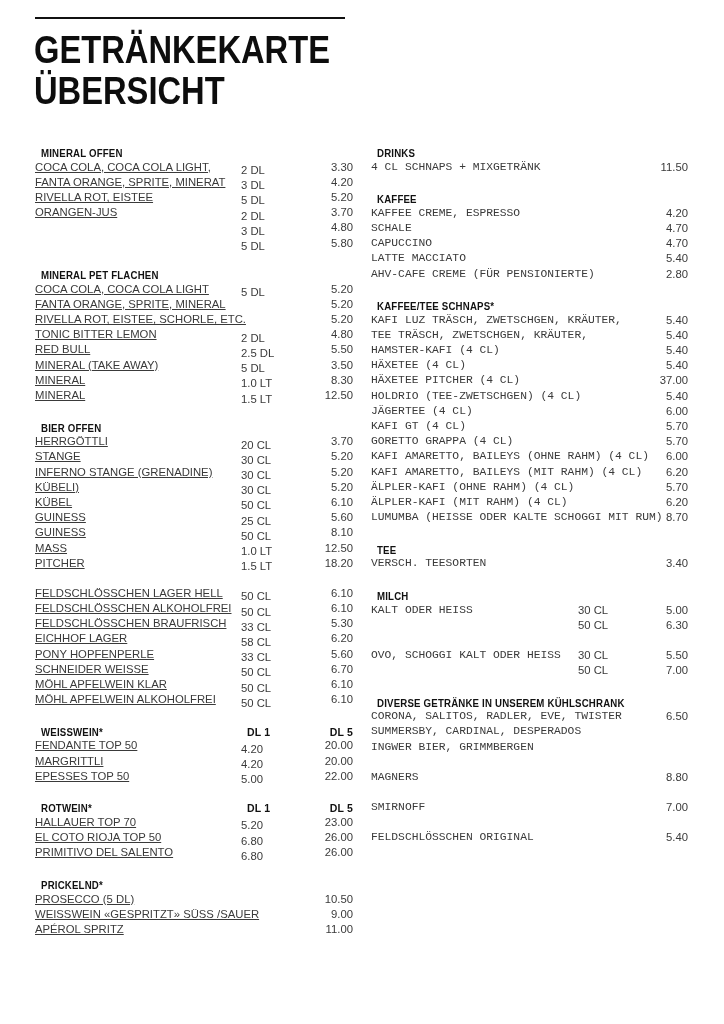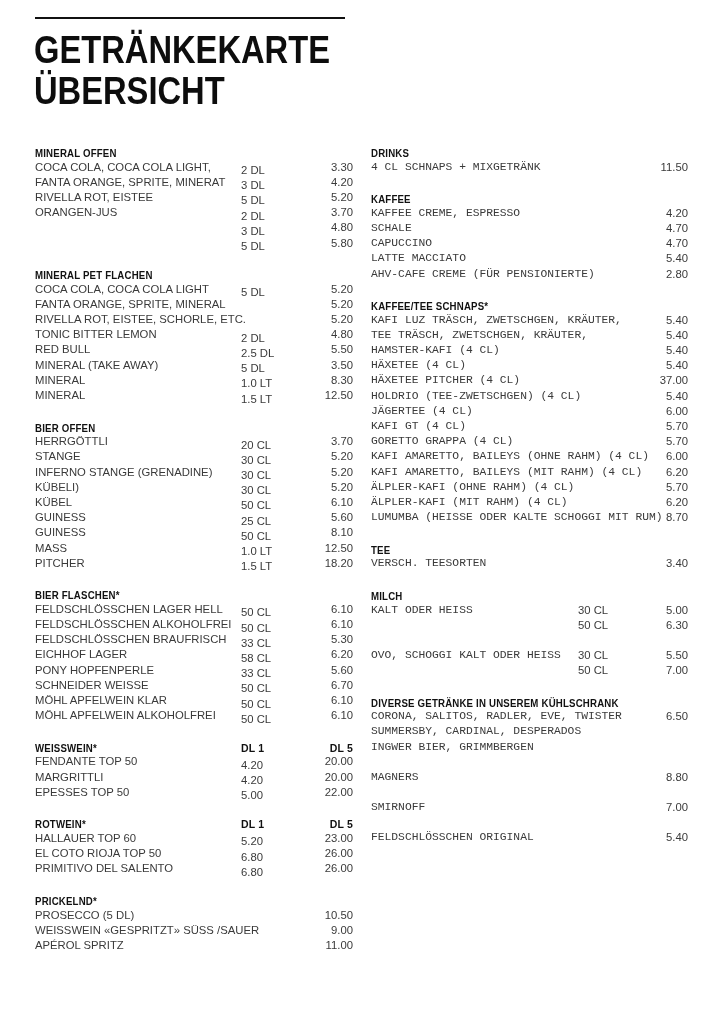--- a/index.html
+++ b/index.html
@@ -4,29 +4,29 @@
   <style>
     * { box-sizing: border-box; margin: 0; padding: 0; }
     html, body { width: 724px; height: 1024px; background: #ffffff; overflow: hidden; }
     body { position: relative; font-family: "Liberation Sans", sans-serif; color: #1a1a1a; }
     .top-rule { position: absolute; left: 35px; top: 17px; width: 310px; height: 2px; background: #111; }
     .title { position: absolute; left: 34px; top: 30px; font-family: "Liberation Sans", sans-serif; font-weight: bold; font-size: 38px; line-height: 41px; letter-spacing: 0px; color: #0d0d0d; transform: scaleX(0.86); transform-origin: left top; }
     .col { position: absolute; top: 143px; }
     .col-left { left: 35px; width: 318px; }
     .col-right { left: 371px; width: 317px; }
     .section { margin-bottom: 15px; }
-    .sec-head { display: flex; height: 16px; align-items: flex-end; font-weight: bold; font-size: 10.5px; color: #111; letter-spacing: 0.2px; }
+    .sec-head { display: flex; height: 16px; align-items: flex-end; font-weight: bold; font-size: 10.5px; color: #111; letter-spacing: 0.2px; margin-left: 6px; }
     .sec-head .h-title { flex: 1; transform: scaleX(0.92); transform-origin: left; white-space: nowrap; }
     .sec-head .h-c1 { width: 0; }
     .row { display: flex; height: 15.2px; align-items: center; font-size: 11.3px; color: #3a3a3a; white-space: nowrap; }
     .row .name { flex: 1; overflow: visible; }
     .row .size { width: 72px; }
     .row .price { width: 44px; text-align: right; }
     .col-left .row .size { width: 68px; margin-top: 7px; }
-    .col-left .row .name { width: 206px; flex: none; }
+    .col-left .row .name { width: 206px; flex: none; text-decoration: underline; }
     .col-left .sec-head .h-title { width: 206px; flex: none; }
     .col-left .sec-head .h-c1 { width: 68px; }
     .col-left .sec-head .h-c2 { width: 44px; text-align: right; }
     .col-right .row .name { width: 207px; flex: none; font-family: Liberation Mono, monospace; }
     .col-right .row .size { width: 66px; }
     .col-right .row .price { width: 44px; }
     .gap { height: 15px; }
   </style>
 </head>
 <body>
@@ -163,23 +163,20 @@
         <span class="size">1.0 LT</span>
         <span class="price">12.50</span>
       </div>
       <div class="row">
         <span class="name">PITCHER</span>
         <span class="size">1.5 LT</span>
         <span class="price">18.20</span>
       </div>
     </div>
   <div class="section">
-      <div class="sec-head">
-        <span class="h-title">BIER FLASCHEN*</span>
-      </div>
       <div class="row">
         <span class="name">FELDSCHLÖSSCHEN LAGER HELL</span>
         <span class="size">50 CL</span>
         <span class="price">6.10</span>
       </div>
       <div class="row">
         <span class="name">FELDSCHLÖSSCHEN ALKOHOLFREI</span>
         <span class="size">50 CL</span>
         <span class="price">6.10</span>
       </div>
@@ -236,21 +233,21 @@
         <span class="price">22.00</span>
       </div>
     </div>
   <div class="section">
       <div class="sec-head">
         <span class="h-title">ROTWEIN*</span>
         <span class="h-c1">DL 1</span>
         <span class="h-c2">DL 5</span>
       </div>
       <div class="row">
-        <span class="name">HALLAUER TOP 60</span>
+        <span class="name">HALLAUER TOP 70</span>
         <span class="size">5.20</span>
         <span class="price">23.00</span>
       </div>
       <div class="row">
         <span class="name">EL COTO RIOJA TOP 50</span>
         <span class="size">6.80</span>
         <span class="price">26.00</span>
       </div>
       <div class="row">
         <span class="name">PRIMITIVO DEL SALENTO</span>

